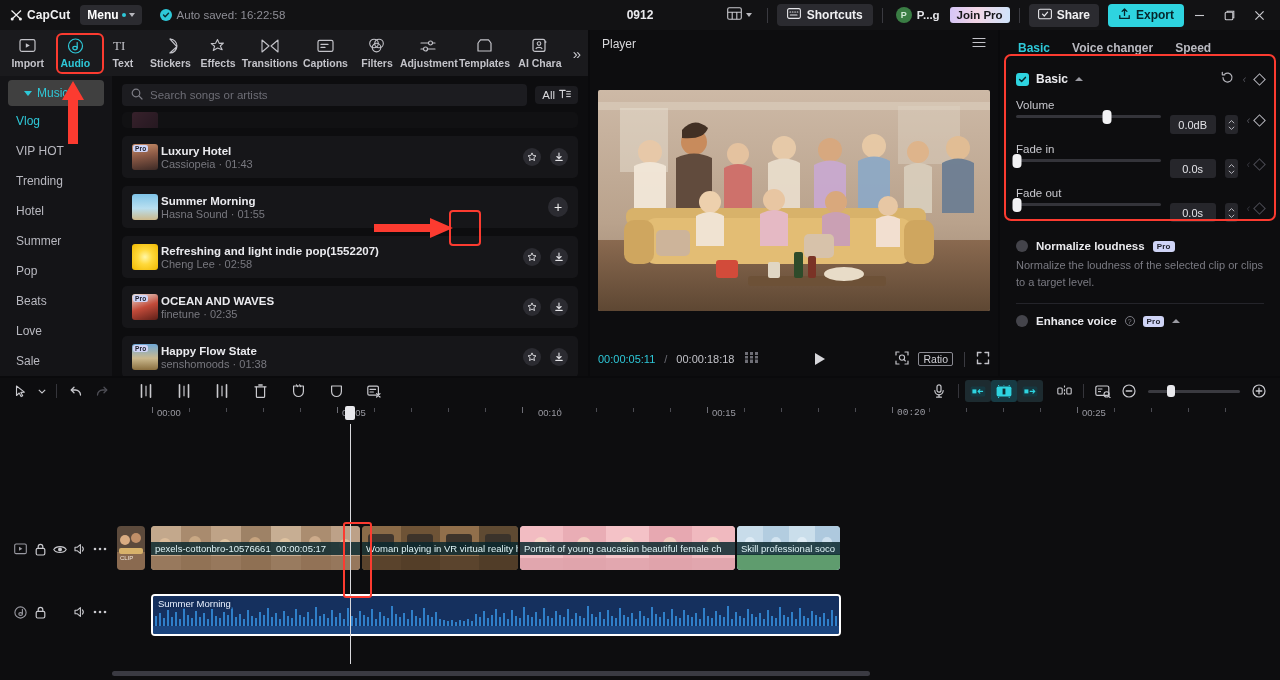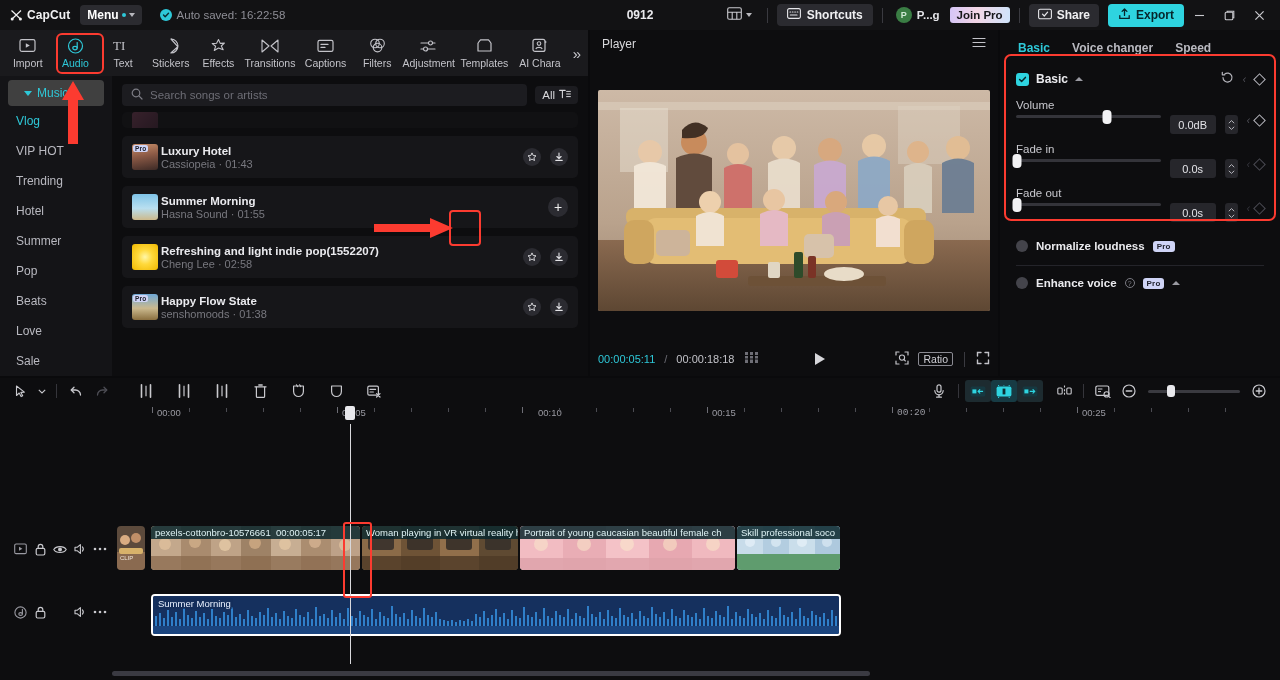--- a/index.html
+++ b/index.html
@@ -52,21 +52,21 @@
   .win-ctrl { width:30px;height:30px;display:flex;align-items:center;justify-content:center;cursor:pointer;color:#c9c9ce; }
 
   
   .main { flex:1 1 auto; display:flex; min-height:0; }
   .left-panel { width:590px; display:flex; flex-direction:column; background:#0d0d0f; border-right:2px solid #0a0a0c;}
 
   
   .tooltabs { height:46px; background:#1a1a1d; display:flex; align-items:center; padding:0 4px; position:relative; flex:0 0 46px;}
   .tooltab { width:48px; display:flex;flex-direction:column;align-items:center;justify-content:center;gap:3px;cursor:pointer;padding:3px 0; border-radius:5px;}
   .tooltab .tt-ico { height:17px;display:flex;align-items:center;justify-content:center; }
-  .tooltab .tt-lb { font-size:10.5px; color:#c3c3c9; white-space:nowrap;}
+  .tooltab .tt-lb { font-size:10.5px; color:#c3c3c9; white-space:nowrap;font-weight:bold;}
   .tooltab.wide { width:56px; }
   .tooltab.active .tt-lb { color:#2ec8d8; }
   .chev-more { margin-left:2px; color:#c9c9ce; font-size:15px; cursor:pointer; padding:0 3px;}
   .hl-box { position:absolute; border:2px solid #fc3b30; border-radius:6px; pointer-events:none; }
 
   
   .lib { flex:1 1 auto; display:flex; min-height:0; }
   .lib-nav { width:112px; background:#141417; padding-top:4px; display:flex; flex-direction:column; flex:0 0 112px; position:relative;}
   .lib-nav-item { height:30px; display:flex; align-items:center; padding-left:16px; font-size:12px; color:#b9b9c0; cursor:pointer;}
   .lib-nav-item.group { color:#2ec8d8; background:#404040; border-radius:4px; margin:0 8px; padding-left:16px; height:26px; }
@@ -147,21 +147,21 @@
   .zoom-knob { position:absolute;top:50%;transform:translate(-50%,-50%);width:8px;height:12px;border-radius:3px;background:#e8e8ec;}
   .ruler { height:20px; position:relative; background:#0d0d0f; overflow:hidden;}
   .tick { position:absolute; top:4px; width:1px; height:4px; background:#4b4b52;}
   .tick.major { top:3px; height:6px; background:#6d6d75;}
   .rlabel { position:absolute; top:3px; font-size:9.5px; color:#9a9aa2; }
   .tracks { flex:1 1 auto; position:relative; overflow:hidden;}
   .trackrow { position:absolute; left:0; right:0; display:flex; }
   .track-ctrl { width:112px;flex:0 0 112px; display:flex;align-items:center;gap:0px; padding-left:10px;}
   .tc-ico { width:20px;height:20px;display:flex;align-items:center;justify-content:center;cursor:pointer;color:#9a9aa2;}
   .clip-vid { position:absolute; border-radius:4px; overflow:hidden; background:#12343a;}
-  .clip-label { position:absolute; top:0;left:0;right:0;height:13px; display:flex;align-items:center; font-size:9.5px;color:#dff3f5; padding-left:4px; background:rgba(10,40,46,.85); white-space:nowrap; overflow:hidden;}
+  .clip-label { position:absolute; top:16px;left:0;right:0;height:13px; display:flex;align-items:center; font-size:9.5px;color:#dff3f5; padding-left:4px; background:rgba(10,40,46,.85); white-space:nowrap; overflow:hidden;}
   .clip-aud { position:absolute; border-radius:4px; background:#15305e; border:2px solid #fff; overflow:hidden;}
   .aud-label { position:absolute; top:2px;left:3px; font-size:9.5px;color:#eaf2ff; z-index:2; background:rgba(20,45,90,.7); padding:0 2px; border-radius:2px;}
   .playhead { position:absolute; width:1px; background:#d8d8dc; }
   .ph-handle { position:absolute; width:10px;height:14px;background:#e8e8ec;border-radius:2px; }
   .scroll-h { position:absolute; left:112px; right:20px; bottom:4px; height:5px; }
   .scroll-h .bar { height:5px;background:#3a3a42;border-radius:3px;}
   .arrow-red { position:absolute; pointer-events:none; }
 </style>
 </head>
 <body>
@@ -489,20 +489,42 @@
                 </span>
                 <span class="circ-btn">
                   <svg width="10" height="10" viewBox="0 0 10 10">
                       <path d="M5 1 V6.3 M2.9 4.5 L5 6.7 L7.1 4.5" stroke="#e4e4e8" stroke-width="1.1" fill="none" stroke-linecap="round" stroke-linejoin="round"></path>
                       <path d="M1.8 8.4 H8.2" stroke="#e4e4e8" stroke-width="1.1" stroke-linecap="round"></path>
                     </svg>
                 </span>
               </div>
             </div>
 
+            <div class="song">
+              <div class="thumb" style="background:linear-gradient(160deg,#e8e2da 0%,#c24b3a 50%,#5d1f18 100%);">
+                <span class="pro-tag">Pro</span>
+              </div>
+              <div class="song-meta">
+                <div class="song-title">OCEAN AND WAVES</div>
+                <div class="song-sub"><span>finetune</span> · <span>02:35</span></div>
+              </div>
+              <div class="song-acts">
+                <span class="circ-btn">
+                  <svg width="10" height="10" viewBox="0 0 10 10">
+                      <path d="M5 0.9 L6.2 3.5 L9 3.8 L6.9 5.7 L7.5 8.5 L5 7.1 L2.5 8.5 L3.1 5.7 L1 3.8 L3.8 3.5 Z" fill="none" stroke="#e4e4e8" stroke-width="0.9" stroke-linejoin="round"></path>
+                    </svg>
+                </span>
+                <span class="circ-btn">
+                  <svg width="10" height="10" viewBox="0 0 10 10">
+                      <path d="M5 1 V6.3 M2.9 4.5 L5 6.7 L7.1 4.5" stroke="#e4e4e8" stroke-width="1.1" fill="none" stroke-linecap="round" stroke-linejoin="round"></path>
+                      <path d="M1.8 8.4 H8.2" stroke="#e4e4e8" stroke-width="1.1" stroke-linecap="round"></path>
+                    </svg>
+                </span>
+              </div>
+            </div>
 
             <div class="song">
               <div class="thumb" style="background:linear-gradient(180deg,#6fa8d6 0%,#cbb98e 55%,#8a6f3f 100%);">
                 <span class="pro-tag">Pro</span>
               </div>
               <div class="song-meta">
                 <div class="song-title">Happy Flow State</div>
                 <div class="song-sub"><span>senshomoods</span> · <span>01:38</span></div>
               </div>
               <div class="song-acts">
@@ -732,20 +754,21 @@
           </span>
         </div>
 
         <div style="height:18px;"></div>
 
         <div class="opt-row">
           <span class="radio"></span>
           <span class="opt-title">Normalize loudness</span>
           <span class="pro-badge">Pro</span>
         </div>
+        <div class="opt-desc">Normalize the loudness of the selected clip or clips to a target level.</div>
 
         <div class="hr"></div>
 
         <div class="opt-row">
           <span class="radio"></span>
           <span class="opt-title">Enhance voice</span>
           <span class="qmark">?</span>
           <span class="pro-badge">Pro</span>
           <i class="uparrow"></i>
         </div>

